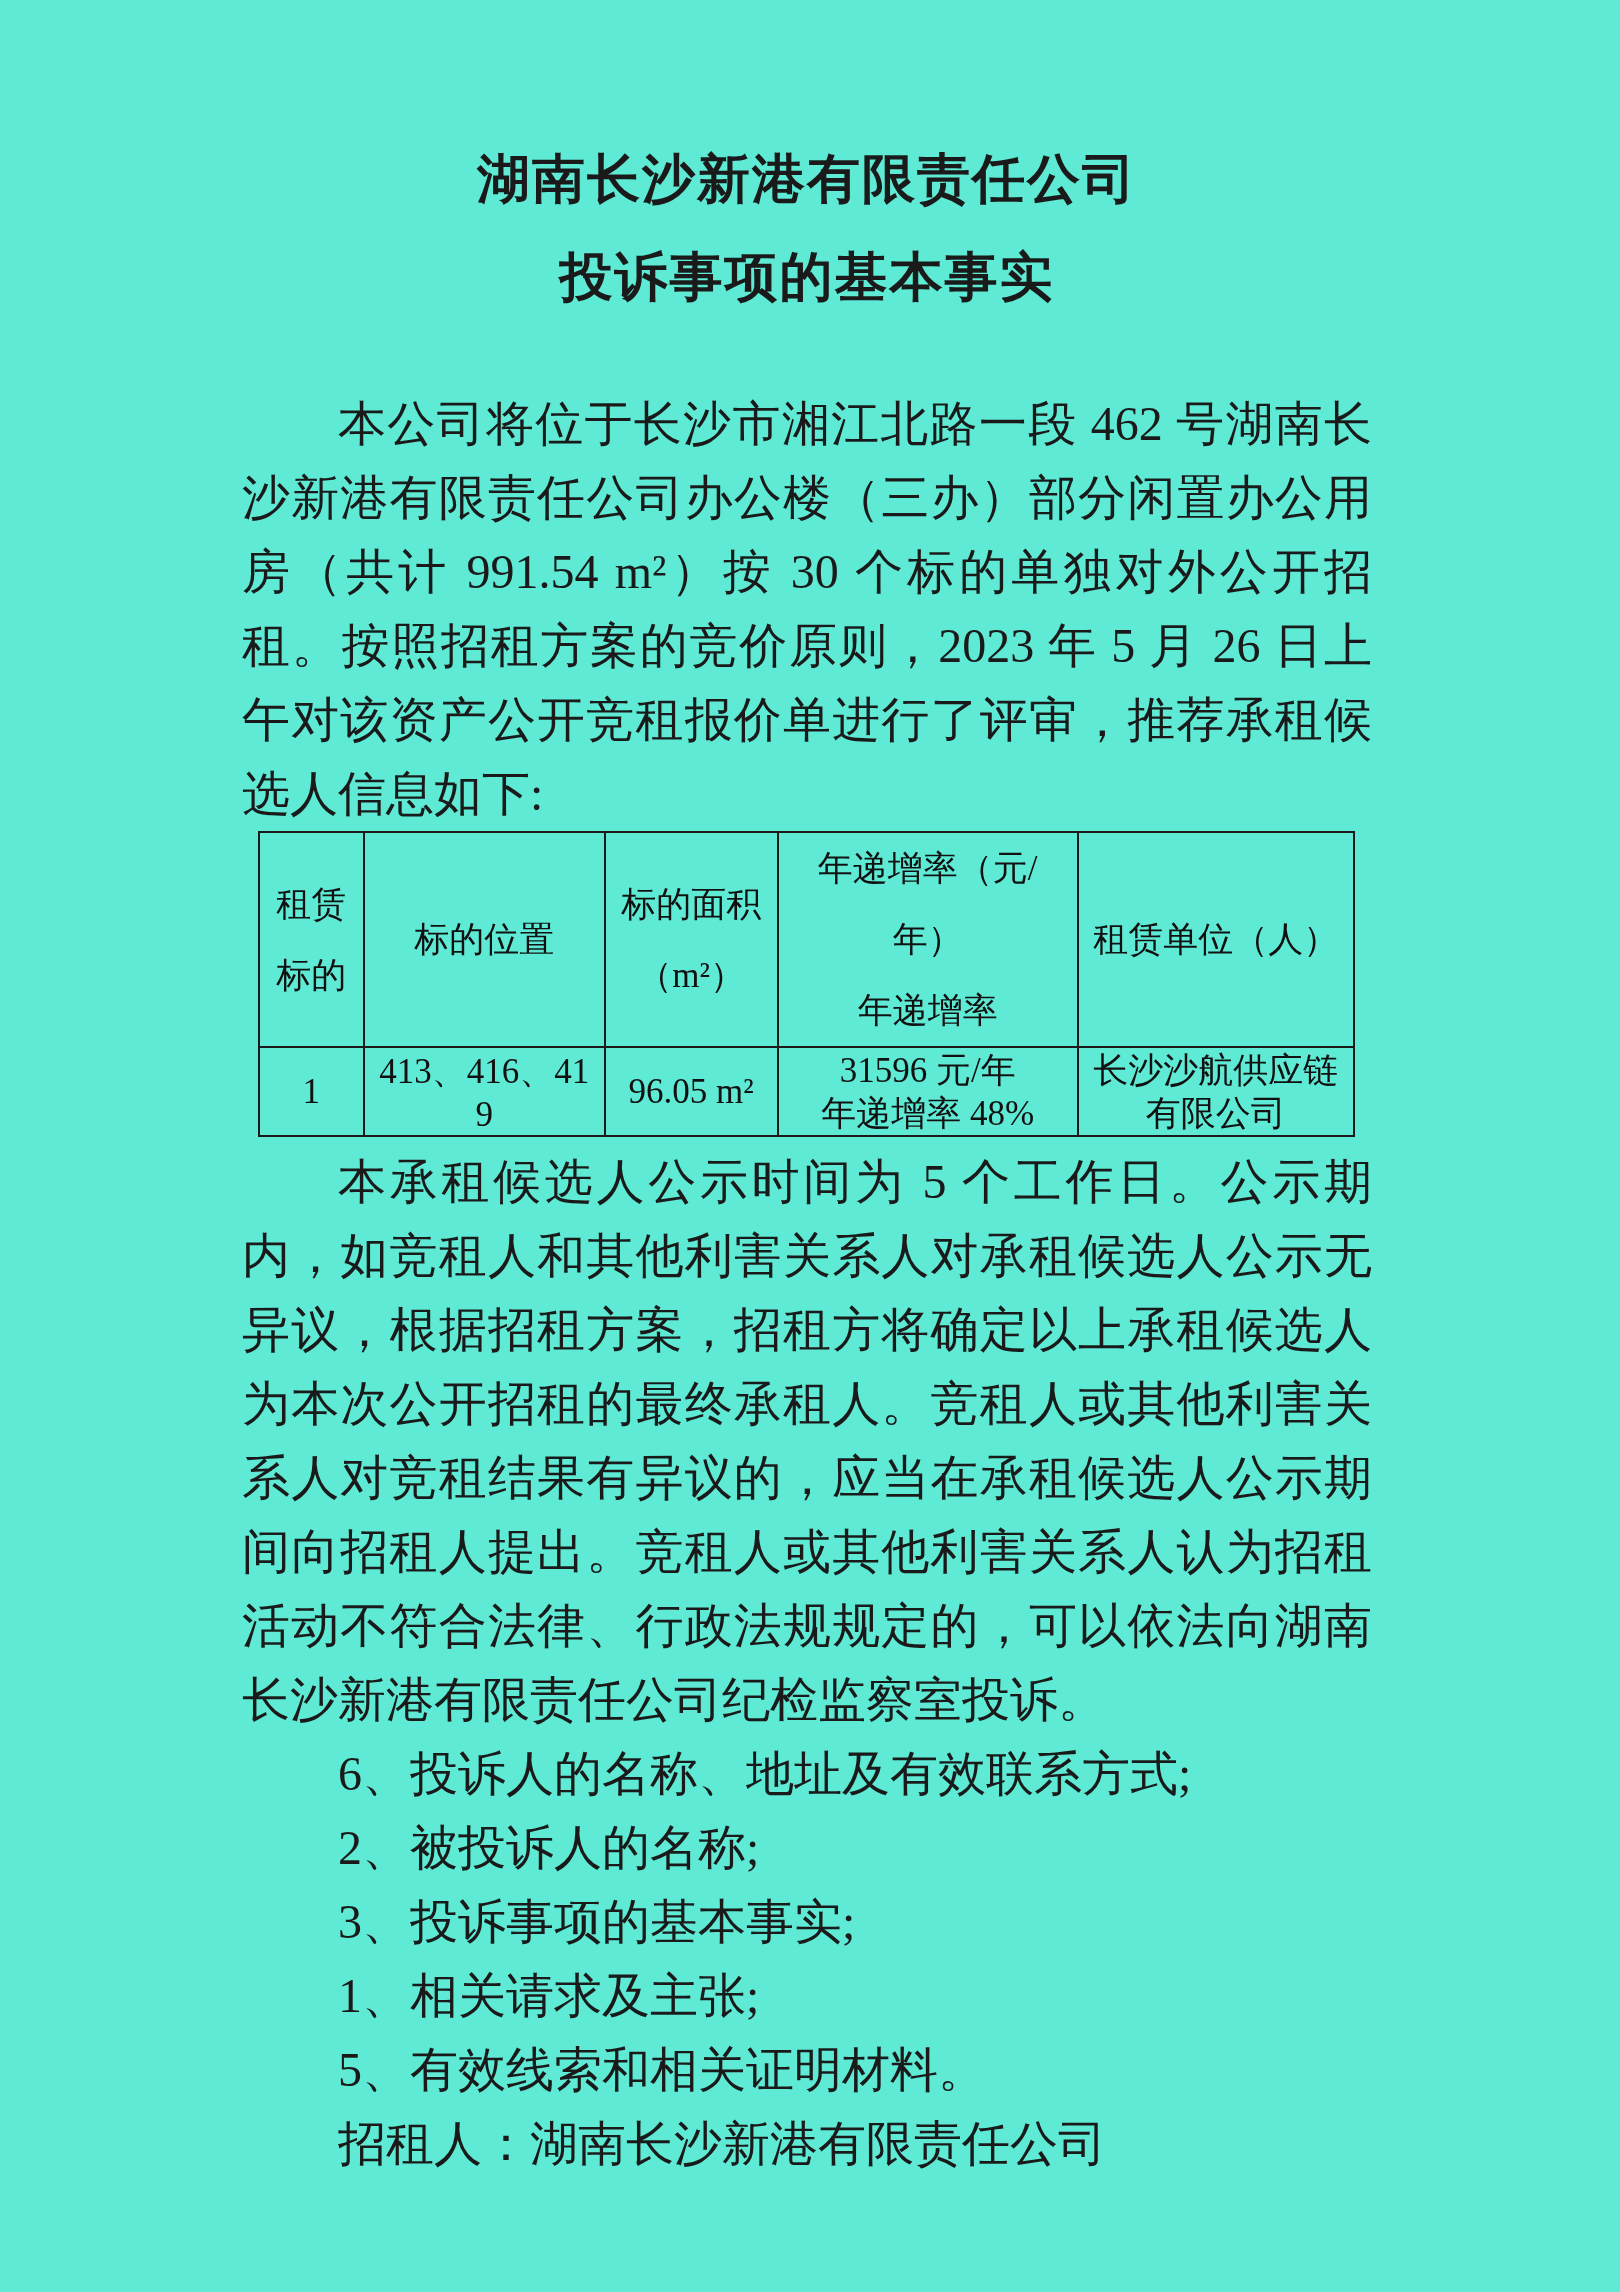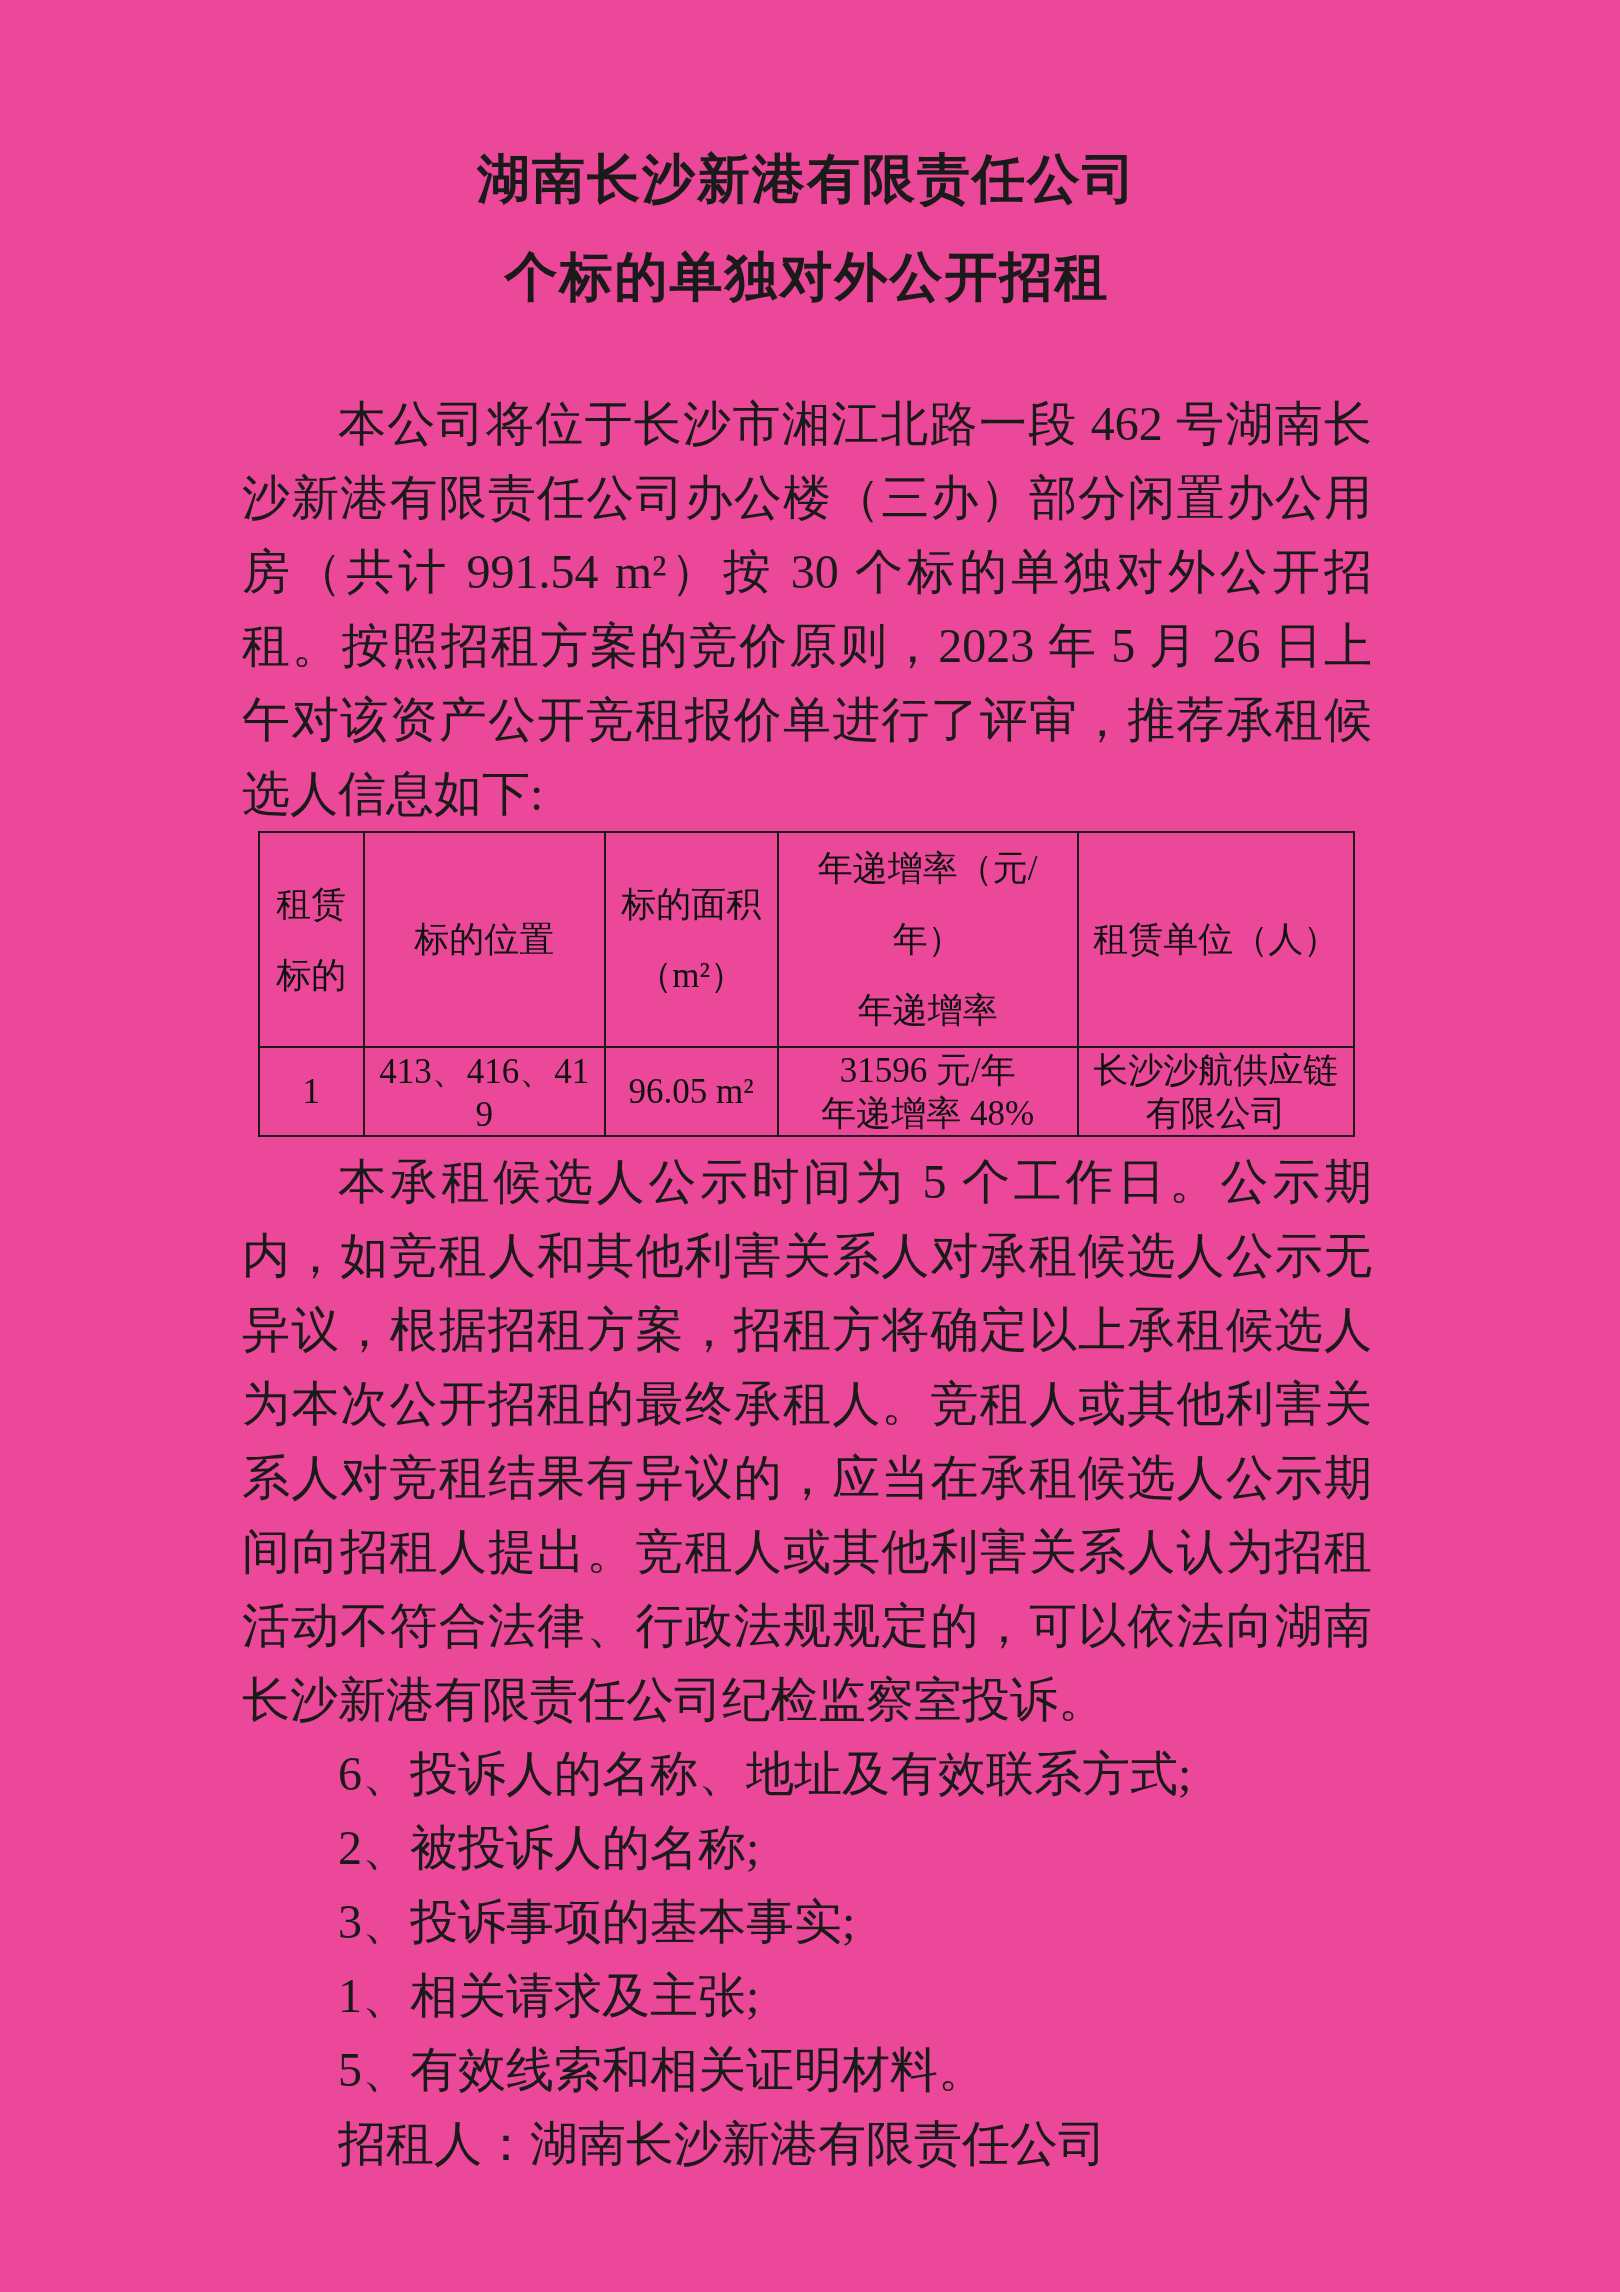--- a/index.html
+++ b/index.html
@@ -1,21 +1,21 @@
 <!DOCTYPE html>
 <html lang="zh"><head>
 <meta charset="utf-8">
 <style>
   html, body { margin: 0; padding: 0; background: #8a8a8a; }
   .page {
     position: relative;
     width: 1620px;
     height: 2293px;
     margin: 0 auto;
-    background: #ec4899;
+    background: #5eead4;
     color: #1a1a1a;
     font-family: "Liberation Serif", "DejaVu Serif", serif;
     box-sizing: border-box;
     overflow: hidden;
   }
   .content {
     box-sizing: border-box;
     width: 100%;
     height: 100%;
     padding: 130px 248px 0 242px;
@@ -66,21 +66,21 @@
   .col-price { width: 300px; }
   .col-unit  { width: 276px; }
 </style>
 </head>
 <body>
 
 <div class="page">
   <div class="content">
 
     <div class="doc-title">湖南长沙新港有限责任公司</div>
-    <div class="doc-title">个标的单独对外公开招租</div>
+    <div class="doc-title">投诉事项的基本事实</div>
 
     <p class="body-text indent para1">本公司将位于长沙市湘江北路一段 462 号湖南长沙新港有限责任公司办公楼（三办）部分闲置办公用房（共计 991.54 m²）按 30 个标的单独对外公开招租。按照招租方案的竞价原则，2023 年 5 月 26 日上午对该资产公开竞租报价单进行了评审，推荐承租候选人信息如下:</p>
 
     <table class="candidates">
       <colgroup>
         <col class="col-no">
           <col class="col-loc">
           <col class="col-area">
           <col class="col-price">
           <col class="col-unit">

